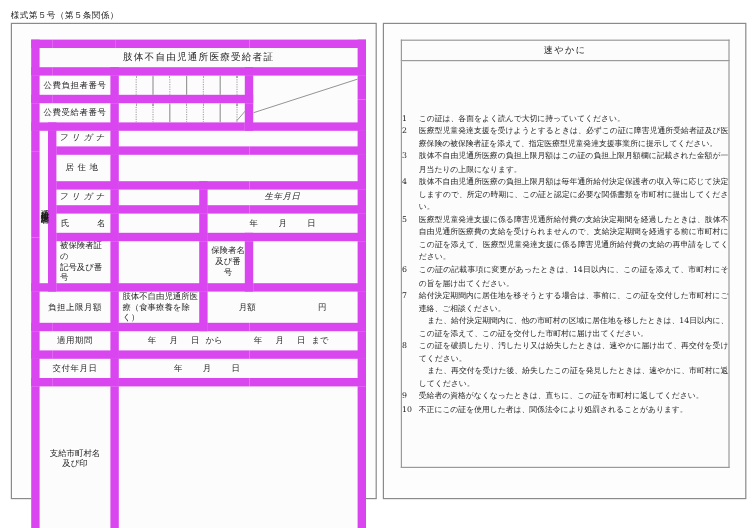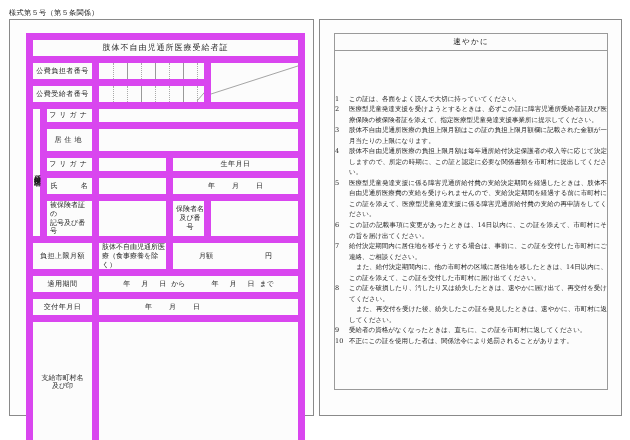--- a/index.html
+++ b/index.html
@@ -48,21 +48,21 @@
   }
 
   
   #cert-table{
     position:absolute;left:16px;top:13px;width:272px;
   }
   .t-title{height:16px;font-size:8px;letter-spacing:1px;}
   .lbl{font-size:7px;letter-spacing:.5px;}
   .lbl-sp{font-size:7px;letter-spacing:3px;}
   .h16{height:16px;}
-  .h13{height:13px;}
+  .h13{height:13px;font-style:italic;}
   .h22{height:22px;}
 
   
   .numstrip{position:relative;height:100%;}
   .numstrip .dv{
     position:absolute;top:0;bottom:0;width:0;
     border-left:1px solid #9a9a9a;
   }
   .numstrip .dv.dot{border-left:1px dotted #aaaaaa;}
 

